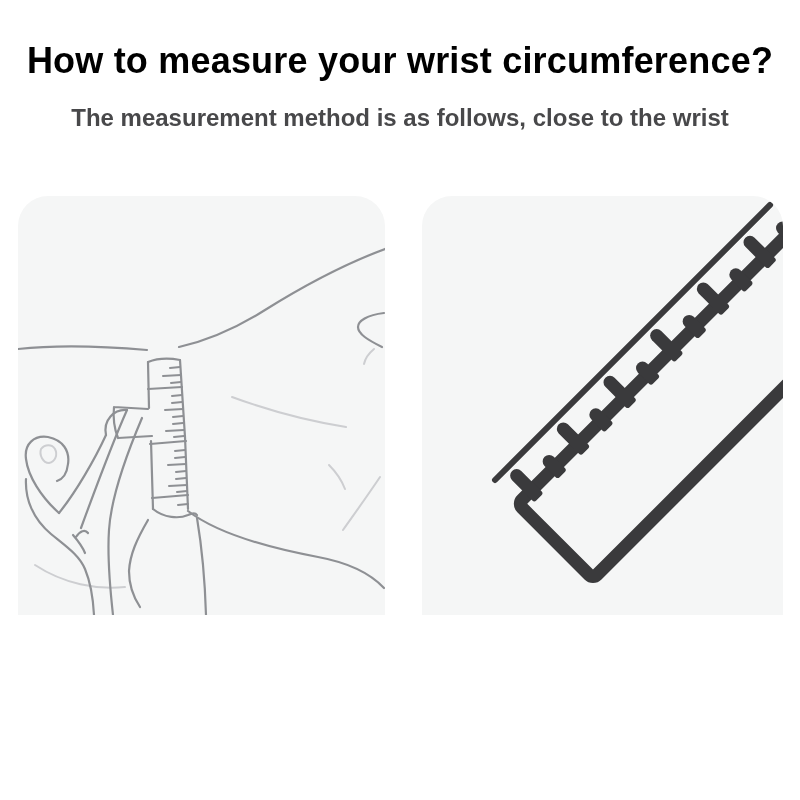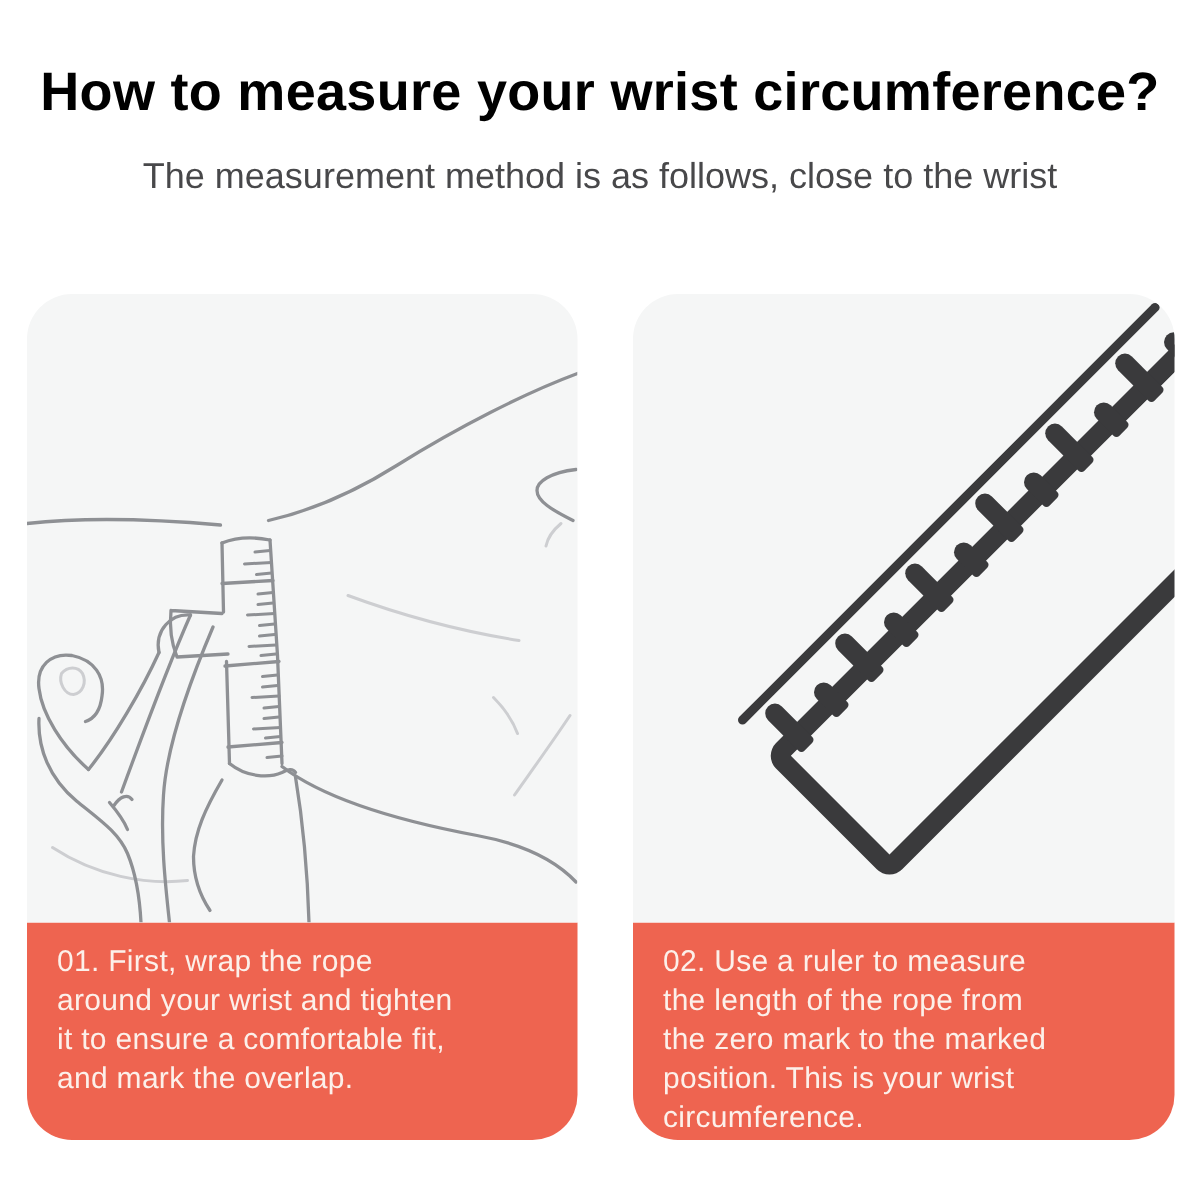--- a/index.html
+++ b/index.html
@@ -8,21 +8,21 @@
     background:#ffffff;
     font-family:"Liberation Sans", sans-serif;
   }
   .page-title{
     margin:0;position:absolute;top:40px;left:0;width:800px;
     text-align:center;font-size:36px;font-weight:bold;
     color:#000000;letter-spacing:0.2px;
   }
   .page-subtitle{
     margin:0;position:absolute;top:104px;left:0;width:800px;
-    text-align:center;font-size:24px;font-weight:normal;color:#48484a;
+    text-align:center;font-size:24px;font-weight:bold;color:#48484a;
   }
   .card{position:absolute;top:196px;}
   .card-left{left:18px;width:367px;}
   .card-right{left:422px;width:361px;}
   .illus{
     position:relative;height:419px;background:#f5f6f6;
     border-radius:30px 30px 0 0;overflow:hidden;
   }
   .caption{
     height:145px;background:#ee6450;border-radius:0 0 30px 30px;
@@ -98,24 +98,20 @@
           <path d="M 88 239 C 77 263, 58 296, 41 317"></path>
           <path d="M 88 239 C 85 224, 96 213, 109 214"></path>
           <path d="M 41 317 C 23 301, 10 280, 8 263 C 6 248, 16 239, 30 241 C 45 244, 52 255, 50 268 C 49 277, 45 283, 39 285"></path>
           <path d="M 8 283 C 7 303, 15 323, 33 338 C 49 351, 61 359, 67 373 C 72 385, 75 400, 76 419"></path>
           <path d="M 55 339 C 61 346, 65 352, 67 357 M 58 341 C 62 335, 67 333, 70 337"></path>
           <path d="M 124 222 C 107 262, 93 302, 91 334 C 89 363, 92 392, 95 419"></path>
           <path d="M 130 324 C 119 343, 112 358, 111 375 C 111 390, 116 402, 122 411"></path>
         </g>
       </svg>
     </div>
-    <div class="caption">01. First, wrap the rope
-around your wrist and tighten
-it to ensure a comfortable fit,
-and mark the overlap.</div>
   </section>
 
   <section class="card card-right">
     <div class="illus">
       <div class="rope-line"></div>
       <div class="ruler">
         <div class="ruler-ticks">
             <div class="tick long"></div>
             <div class="tick short"></div>
             <div class="tick long"></div>
@@ -124,20 +120,15 @@
             <div class="tick short"></div>
             <div class="tick long"></div>
             <div class="tick short"></div>
             <div class="tick long"></div>
             <div class="tick short"></div>
             <div class="tick long"></div>
             <div class="tick short"></div>
           </div>
       </div>
     </div>
-    <div class="caption">02. Use a ruler to measure
-the length of the rope from
-the zero mark to the marked
-position. This is your wrist
-circumference.</div>
   </section>
 
 </div>
 
 </body></html>

